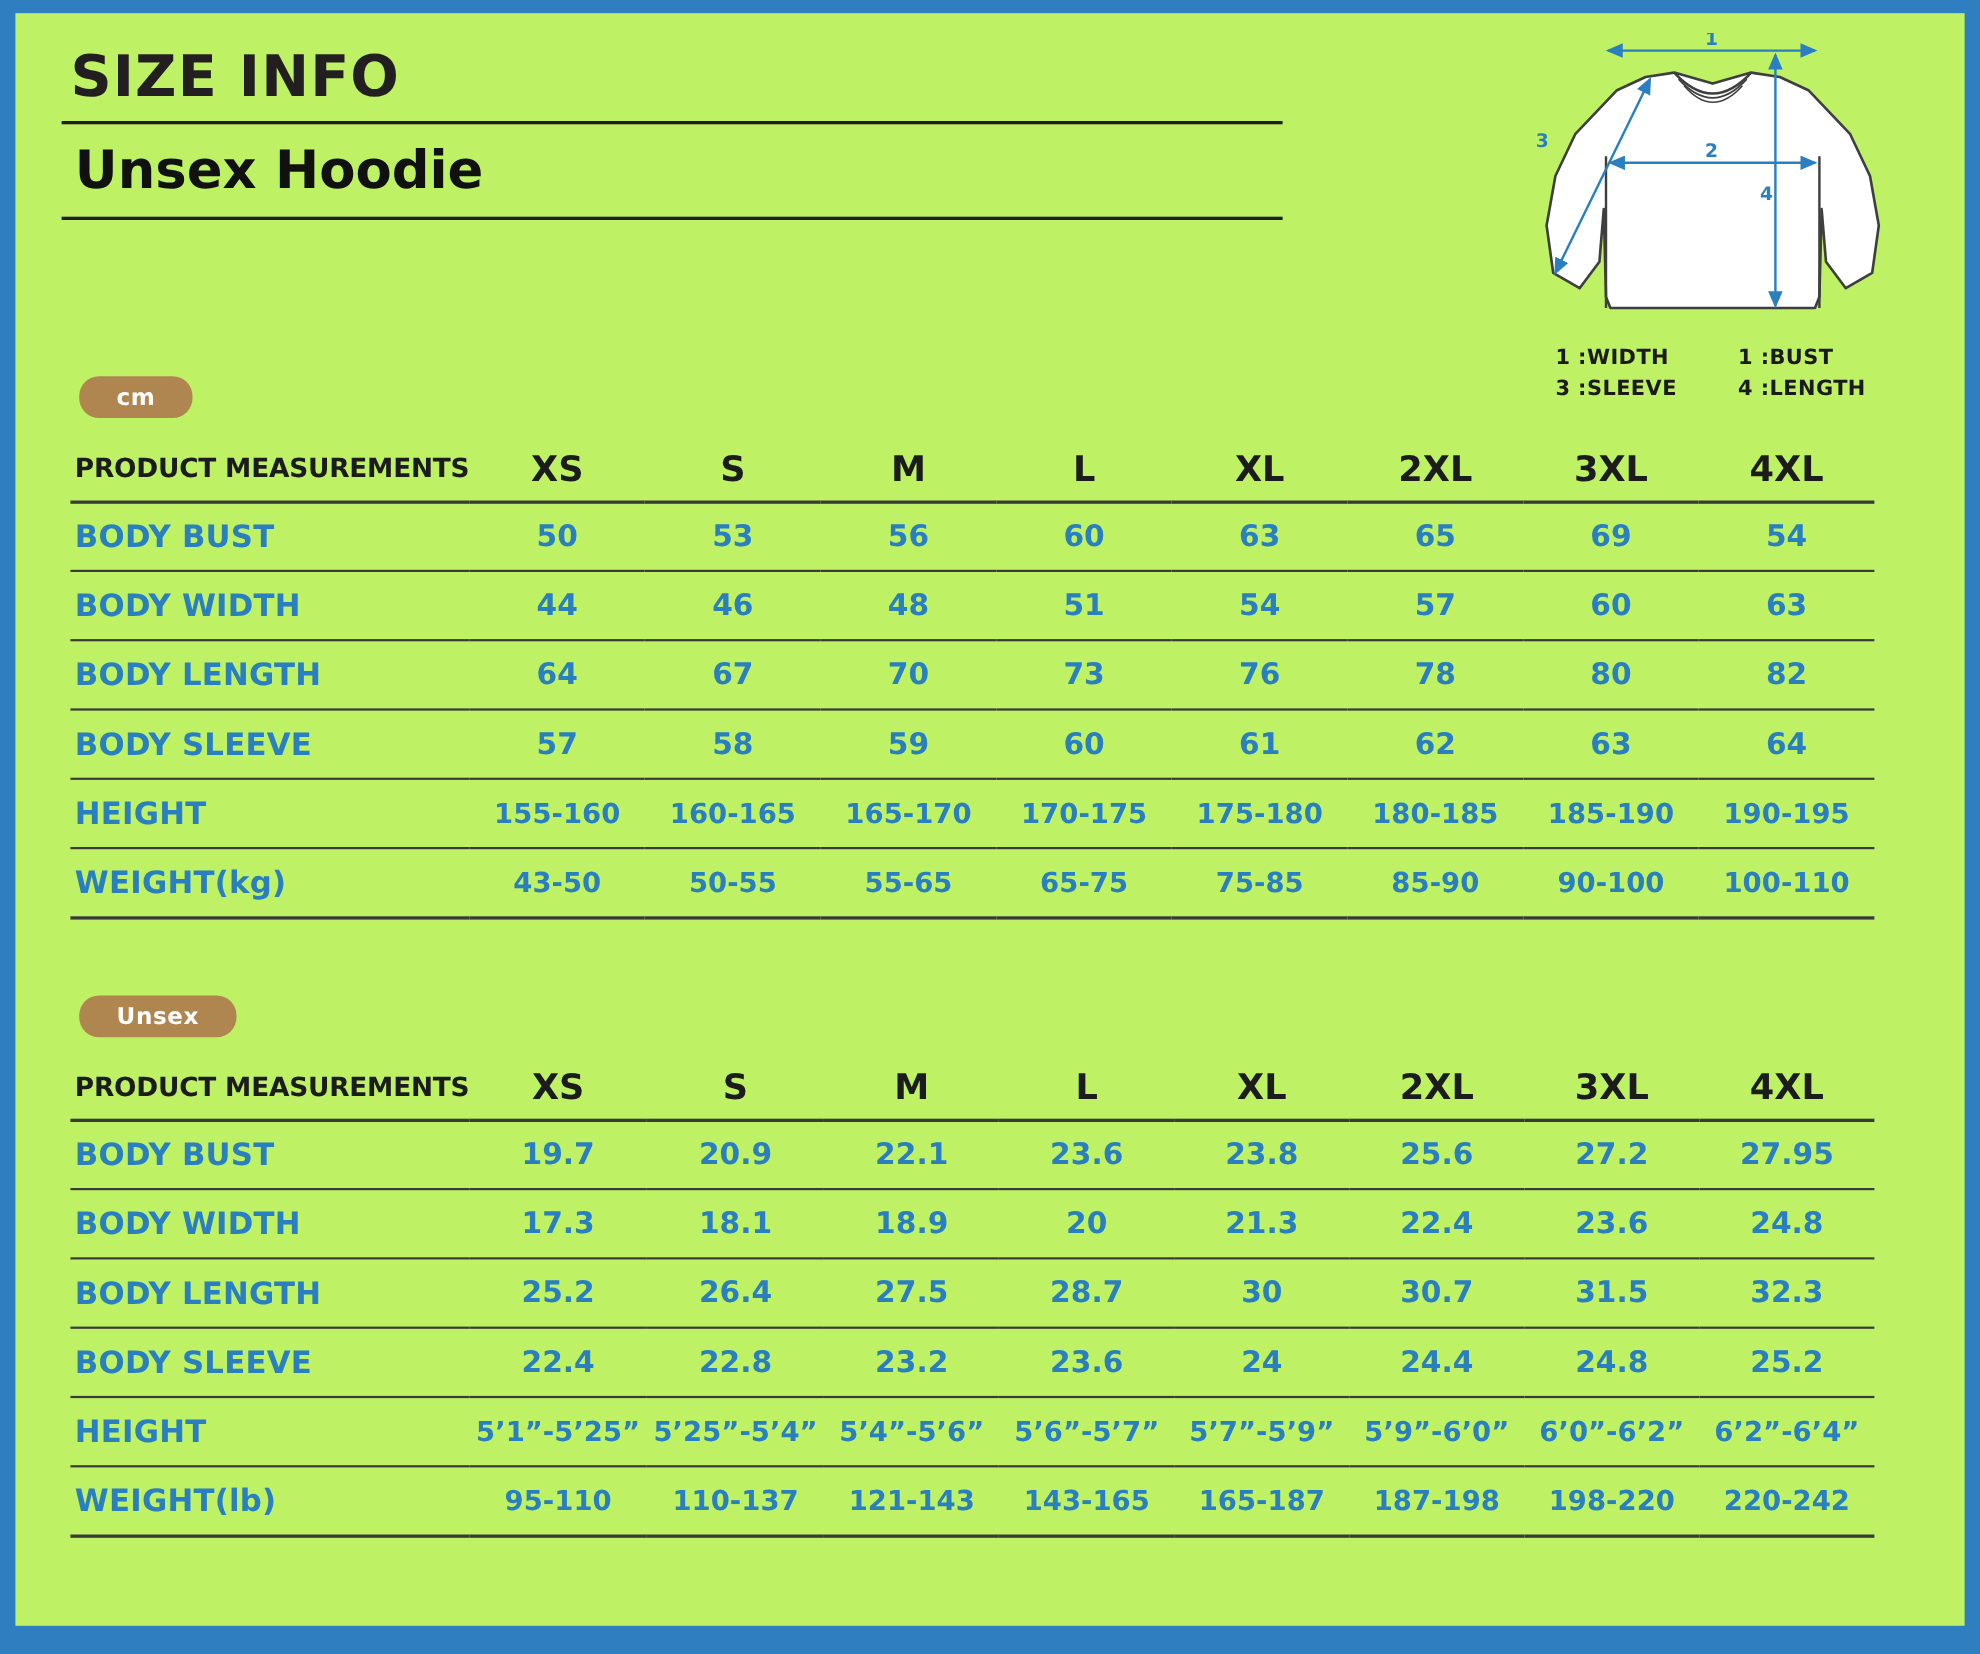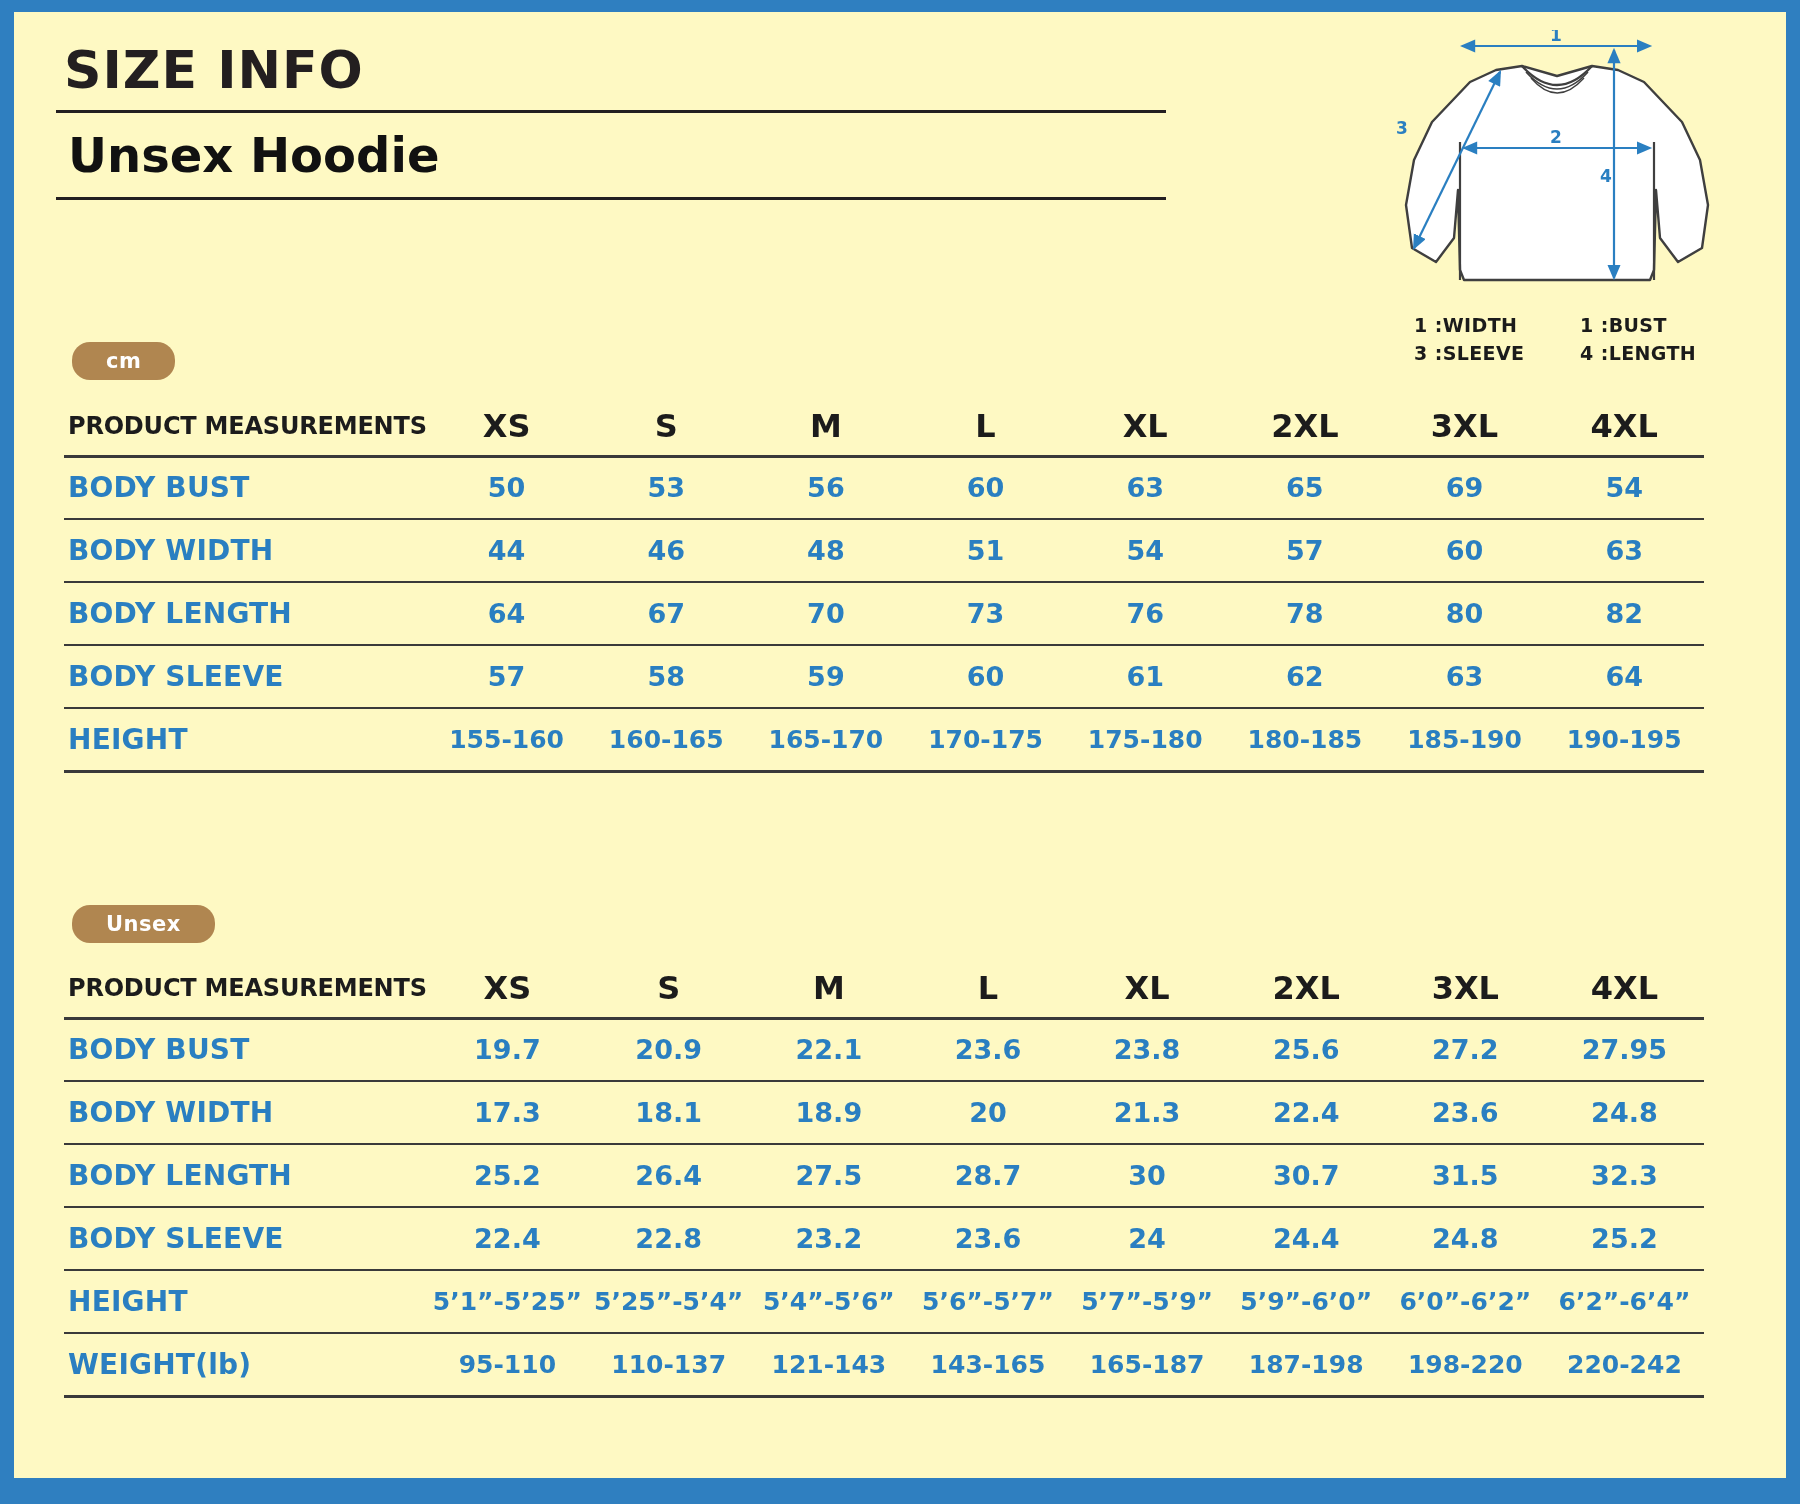--- a/index.html
+++ b/index.html
@@ -5,21 +5,21 @@
   * { box-sizing: border-box; }
   html, body {
     margin: 0; padding: 0;
     background: #ffffff;
     font-family: "Liberation Sans", sans-serif;
   }
   .page {
     position: relative;
     width: 1800px;
     height: 1504px;
-    background: #fef9c3;
+    background: #bef264;
     overflow: hidden;
   }
   
   .frame-left, .frame-right, .frame-top, .frame-bottom {
     position: absolute;
     background: #2f7fc0;
   }
   .frame-left   { left: 0;  top: 0;    width: 14px;  height: 1504px; }
   .frame-right  { right: 0; top: 0;    width: 14px;  height: 1504px; }
   .frame-top    { left: 0;  top: 0;    width: 1800px; height: 12px; }
@@ -301,20 +301,31 @@
           <td class="row-label">HEIGHT</td>
           <td class="val range">155-160</td>
           <td class="val range">160-165</td>
           <td class="val range">165-170</td>
           <td class="val range">170-175</td>
           <td class="val range">175-180</td>
           <td class="val range">180-185</td>
           <td class="val range">185-190</td>
           <td class="val range">190-195</td>
         </tr>
+        <tr class="data-row">
+          <td class="row-label">WEIGHT(kg)</td>
+          <td class="val range">43-50</td>
+          <td class="val range">50-55</td>
+          <td class="val range">55-65</td>
+          <td class="val range">65-75</td>
+          <td class="val range">75-85</td>
+          <td class="val range">85-90</td>
+          <td class="val range">90-100</td>
+          <td class="val range">100-110</td>
+        </tr>
       </tbody>
     </table>
 
     <div class="pill-wrap-in">
       <span class="pill">Unsex</span>
     </div>
 
     <table class="sizes in-table">
       <colgroup>
         <col class="c-label">

